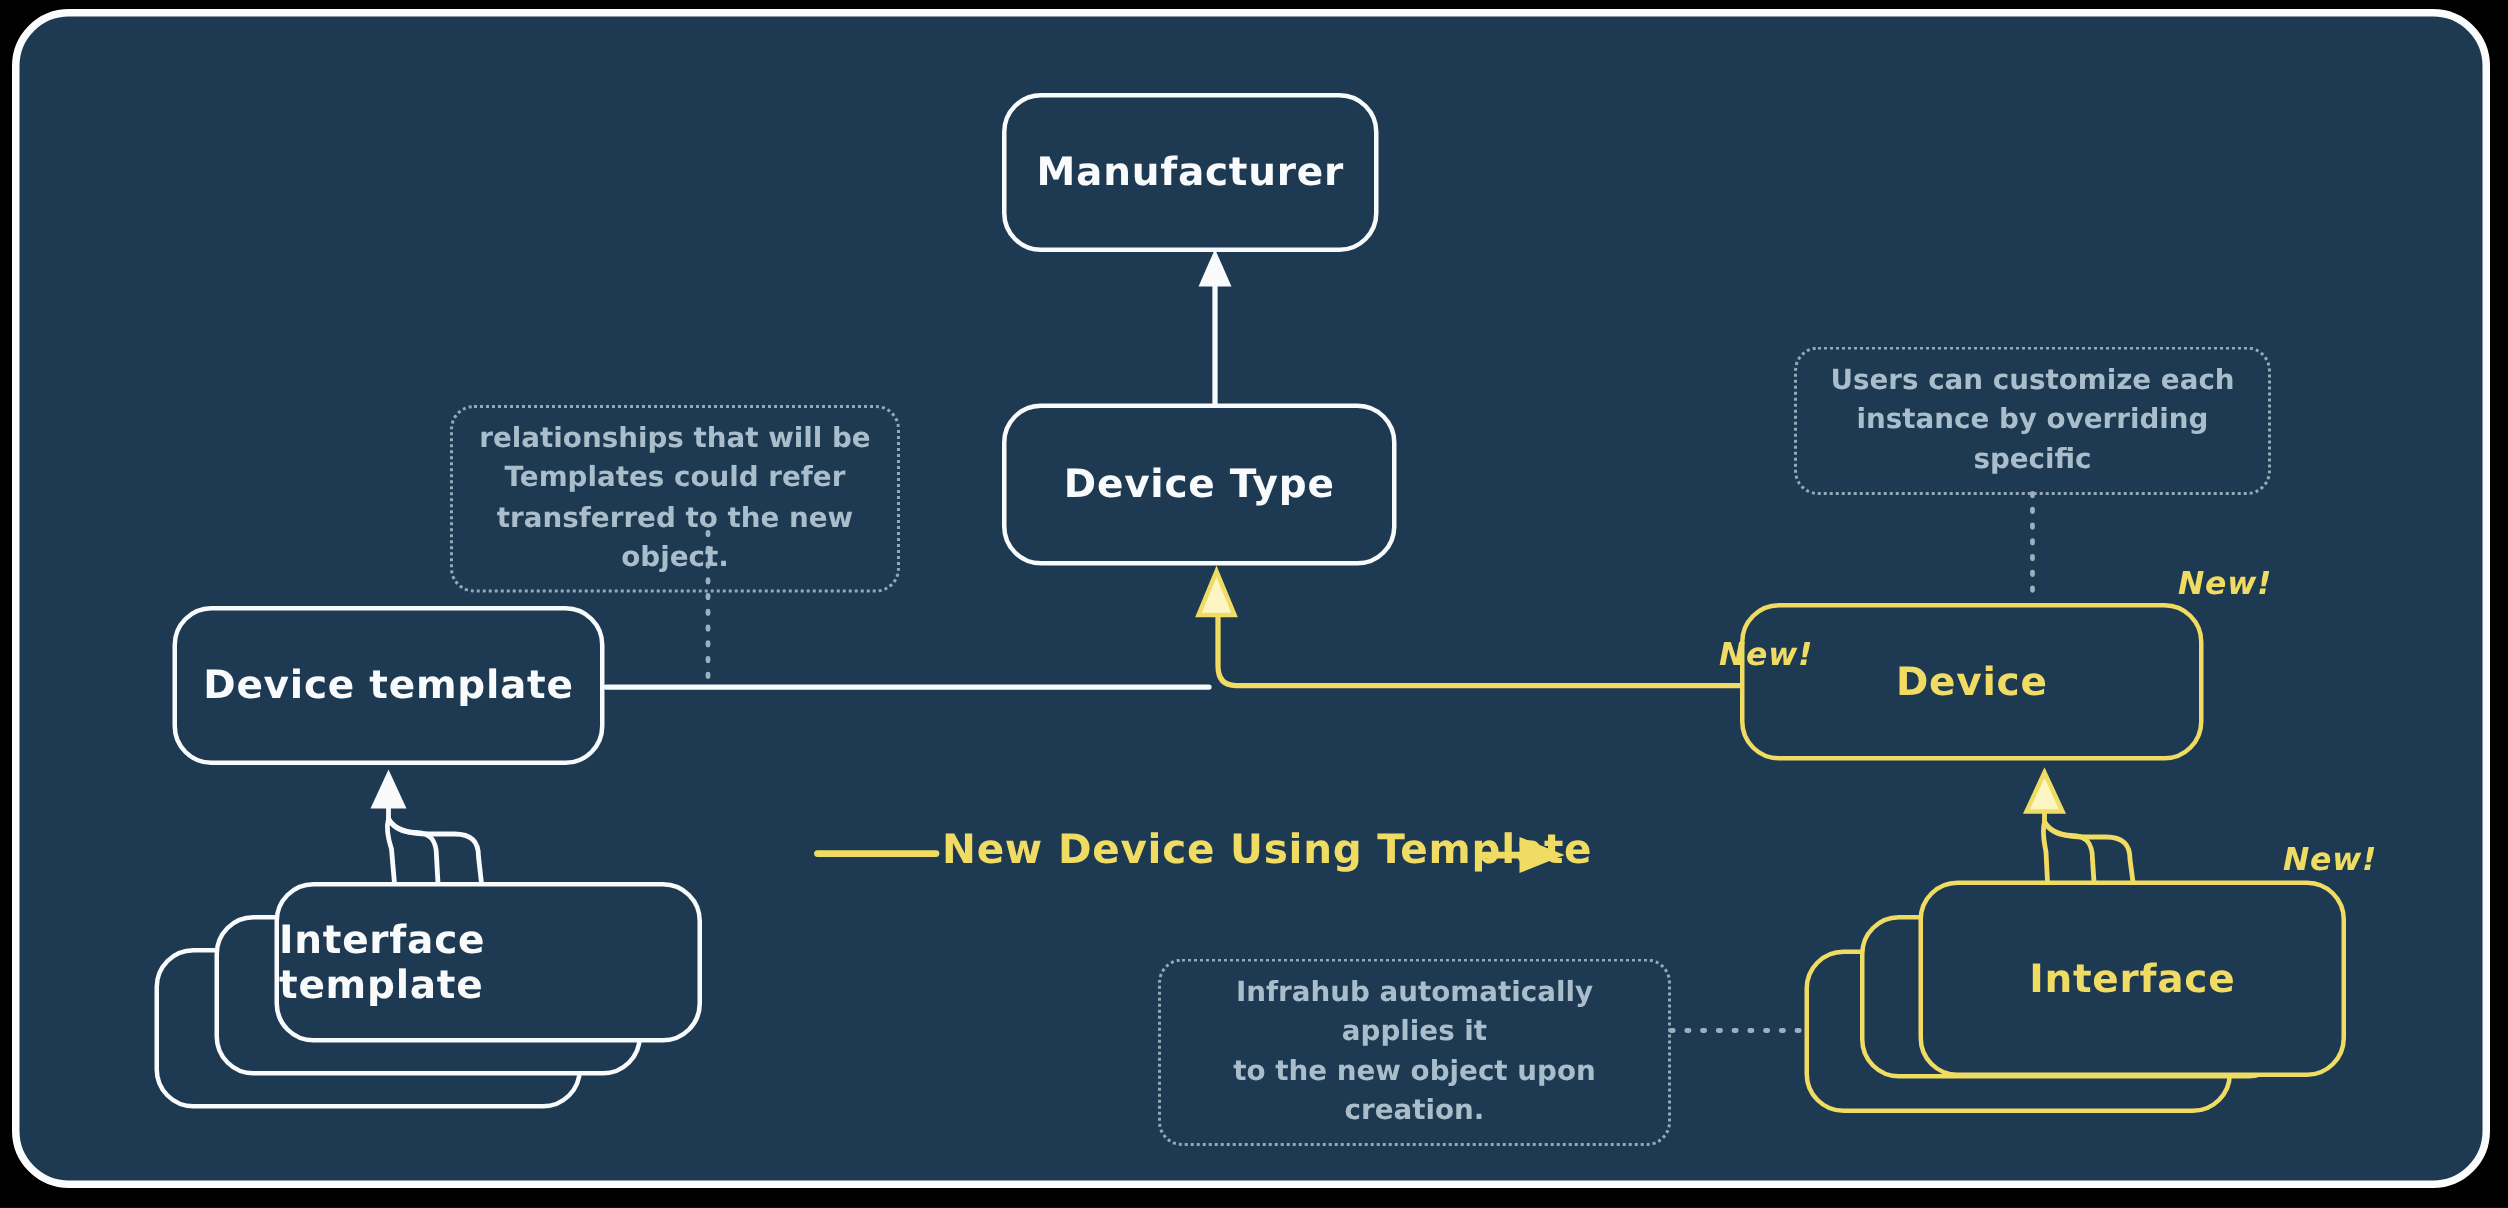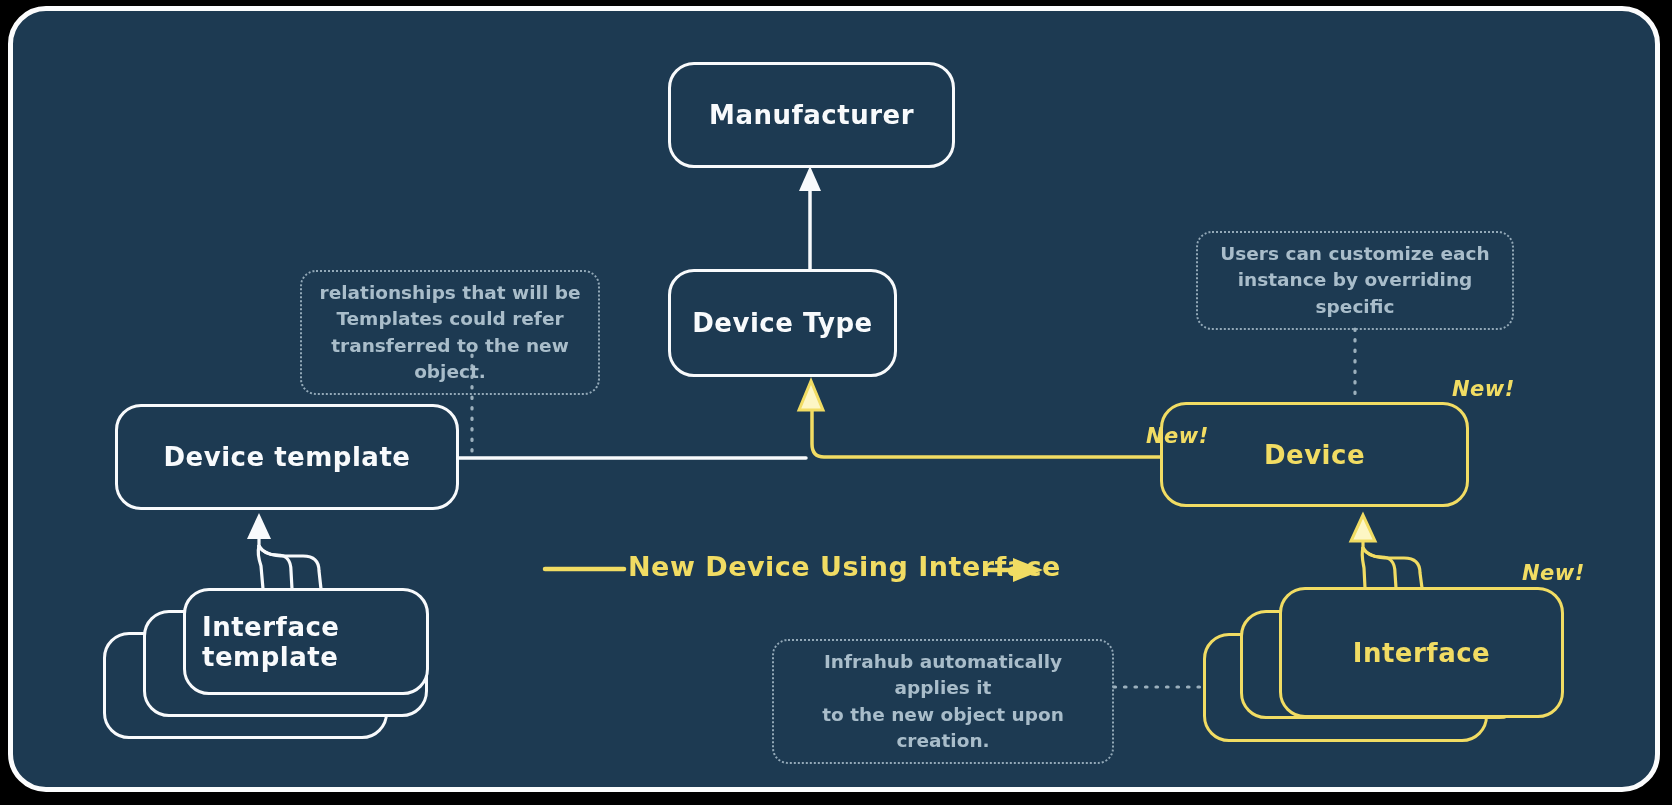--- a/index.html
+++ b/index.html
@@ -58,39 +58,39 @@
     <path d="M1363,548 C1367,555 1377,558 1390,558 L1404,558 C1417,558 1420,565 1420,573 L1422,588"></path>
     <path d="M1363,550 V536"></path>
   </g>
   <polygon points="1363,515 1351,541 1375,541" fill="#fdf6c4" stroke="#f1dc63" stroke-width="3"></polygon>
 
   <line x1="545" y1="569" x2="624" y2="569" stroke="#f1dc63" stroke-width="4.5" stroke-linecap="round"></line>
   <line x1="988" y1="570" x2="1016" y2="570" stroke="#f1dc63" stroke-width="4.5" stroke-linecap="round"></line>
   <polygon points="1043,570 1013,558 1013,582" fill="#f1dc63"></polygon>
 </svg>
 
-<div class="node" style="left:668px;top:62px;width:287px;height:106px;">
+<div class="node" style="left:668px;top:62px;width:251px;height:106px;">
   <span>Manufacturer</span>
 </div>
 
-<div class="node" style="left:668px;top:269px;width:229px;height:108px;">
+<div class="node" style="left:668px;top:269px;width:263px;height:108px;">
   <span>Device Type</span>
 </div>
 
-<div class="node" style="left:115px;top:404px;width:344px;height:106px;">
+<div class="node" style="left:115px;top:404px;width:288px;height:106px;">
   <span>Device template</span>
 </div>
 
 <div class="node yellow" style="left:1160px;top:402px;width:309px;height:105px;">
   <span>Device</span>
 </div>
 
 <div class="stackbox" style="left:103px;top:632px;width:285px;height:107px;z-index:3;"></div>
 <div class="stackbox" style="left:143px;top:610px;width:285px;height:107px;z-index:4;"></div>
-<div class="node" style="left:183px;top:588px;width:246px;height:107px;z-index:5;padding-left:16px;">
+<div class="node" style="left:183px;top:588px;width:285px;height:107px;z-index:5;">
   <span>Interface template</span>
 </div>
 
 <div class="stackbox yellow" style="left:1203px;top:633px;width:285px;height:109px;z-index:3;"></div>
 <div class="stackbox yellow" style="left:1240px;top:610px;width:285px;height:109px;z-index:4;"></div>
 <div class="node yellow" style="left:1279px;top:587px;width:285px;height:131px;z-index:5;">
   <span>Interface</span>
 </div>
 
 <div class="note" style="left:300px;top:270px;width:300px;">
@@ -102,17 +102,17 @@
 <div class="note" style="left:1196px;top:231px;width:318px;">
   <div>Users can customize each</div>
   <div>instance by overriding specific</div>
 </div>
 
 <div class="note" style="left:772px;top:639px;width:342px;">
   <div>Infrahub automatically applies it</div>
   <div>to the new object upon creation.</div>
 </div>
 
-<div class="flow-label" style="left:628px;top:551px;">New Device Using Interface</div>
+<div class="flow-label" style="left:628px;top:551px;">New Device Using Template</div>
 
 <div class="new-badge" style="left:1146px;top:424px;">New!</div>
 <div class="new-badge" style="left:1452px;top:377px;">New!</div>
 <div class="new-badge" style="left:1522px;top:561px;">New!</div>
 
 </body></html>

